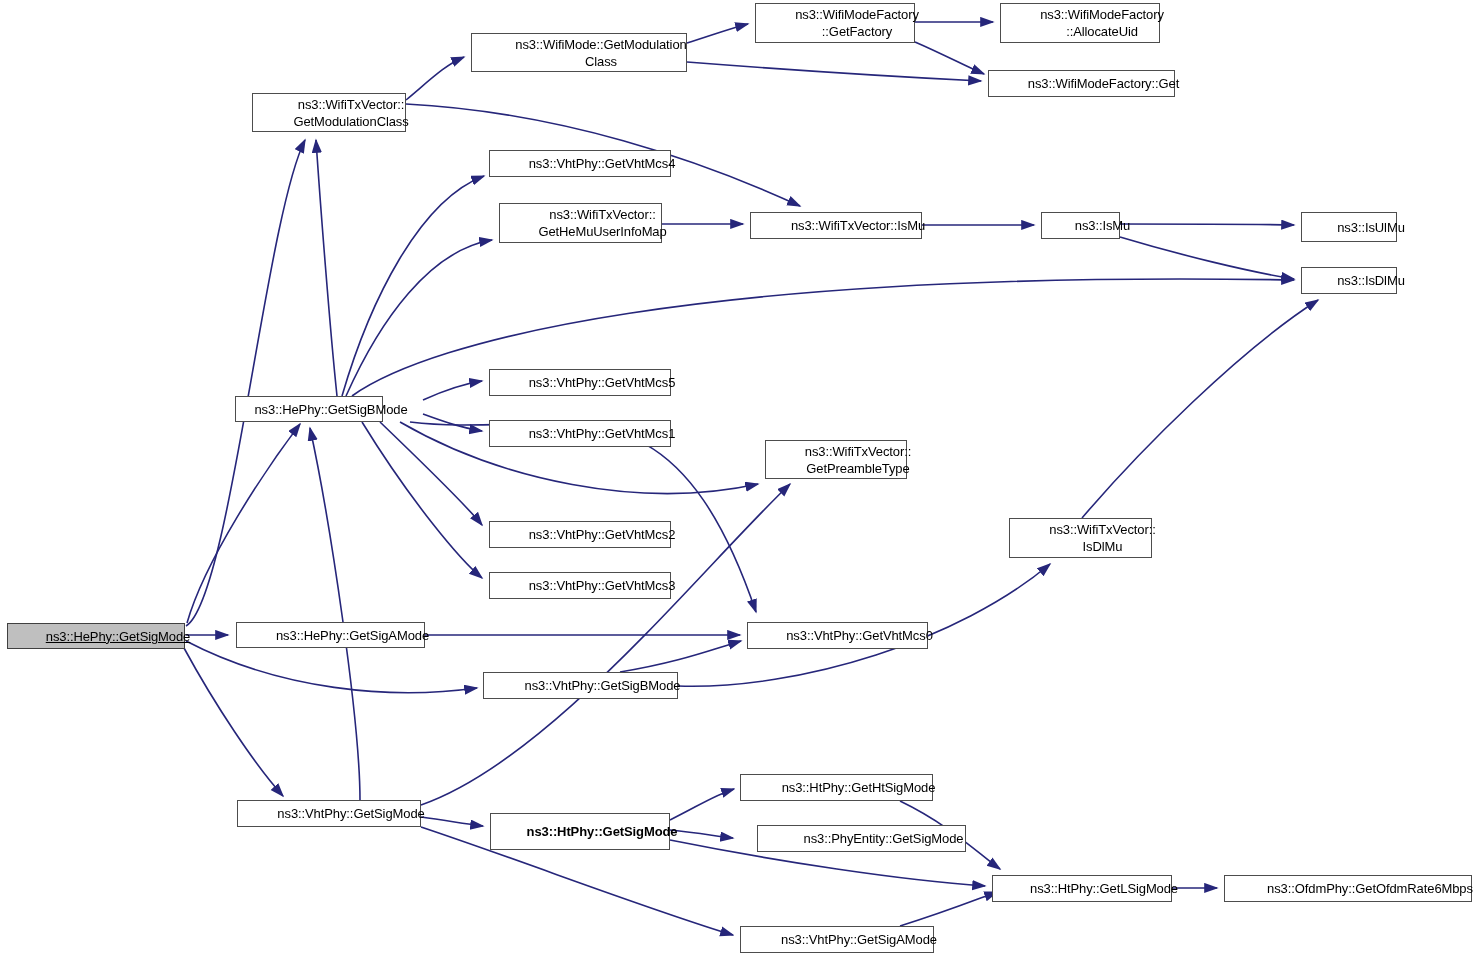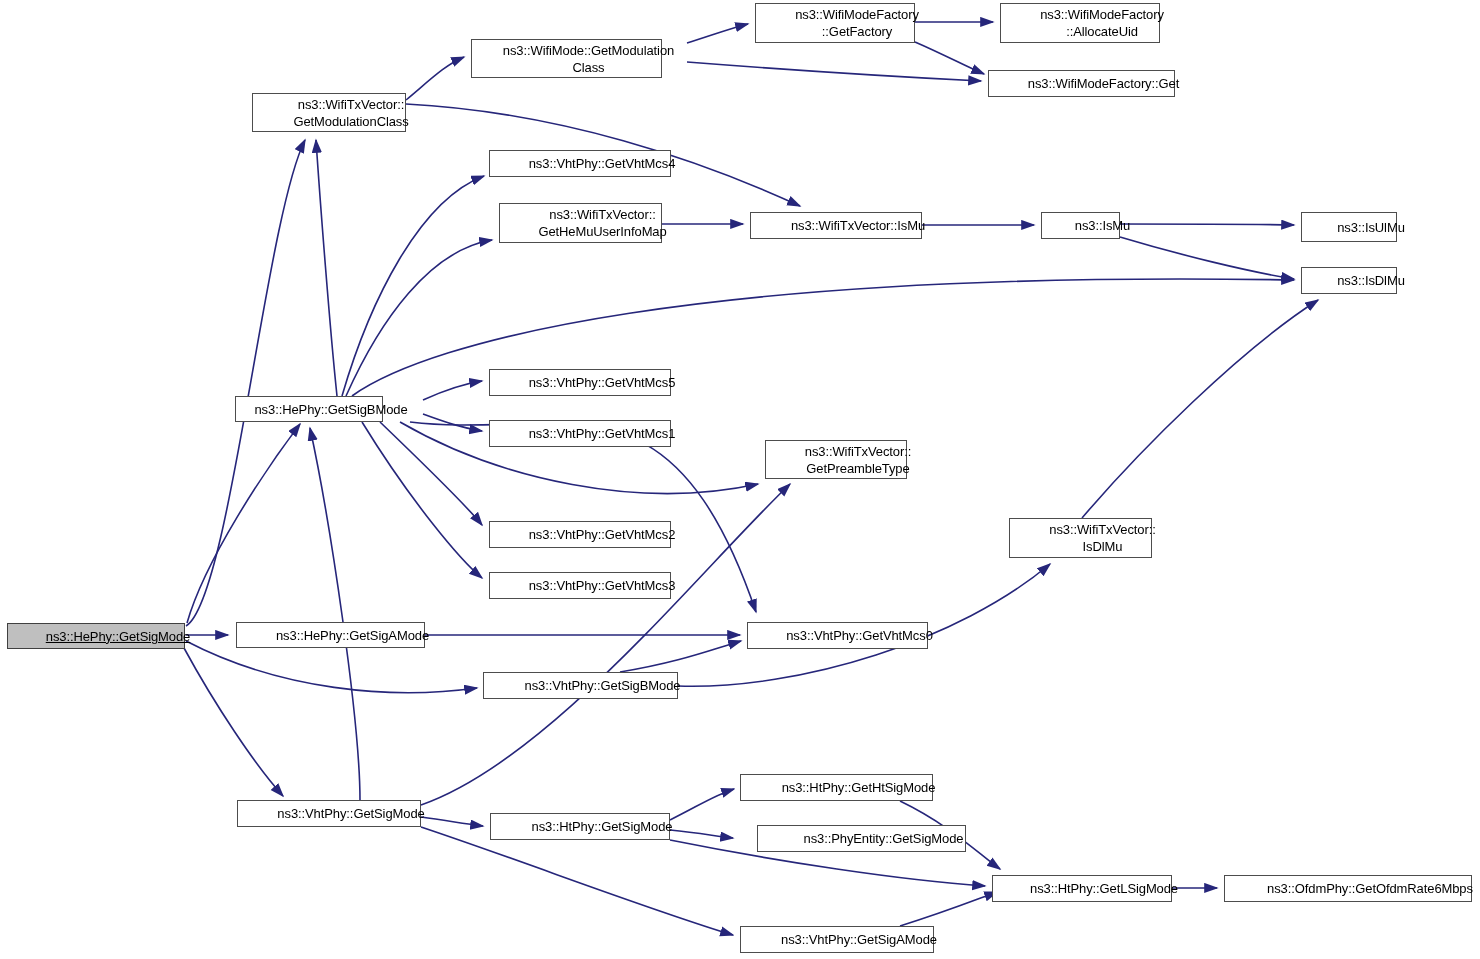--- a/index.html
+++ b/index.html
@@ -83,21 +83,21 @@
         <path d="M 670,840 C 780,862 900,880 985,886"></path>
         <path d="M 900,801 C 950,825 980,855 1000,869"></path>
         <path d="M 900,926 C 945,912 975,900 997,892"></path>
         <path d="M 1172,888 C 1190,888 1205,888 1217,888"></path>
       </g>
   </svg>
   <div id="node-layer">
       <div class="node root" style="left: 7px; top: 623px; width: 178px; height: 26px;">ns3::HePhy::GetSigMode</div>
       <div class="node" style="left: 252px; top: 93px; width: 154px; height: 39px;">ns3::WifiTxVector::
 GetModulationClass</div>
-      <div class="node" style="left: 471px; top: 39px; width: 191px; height: 39px;">ns3::WifiMode::GetModulation
+      <div class="node" style="left: 471px; top: 33px; width: 216px; height: 39px;">ns3::WifiMode::GetModulation
 Class</div>
       <div class="node" style="left: 755px; top: 3px; width: 160px; height: 40px;">ns3::WifiModeFactory
 ::GetFactory</div>
       <div class="node" style="left: 1000px; top: 3px; width: 160px; height: 40px;">ns3::WifiModeFactory
 ::AllocateUid</div>
       <div class="node" style="left: 988px; top: 70px; width: 187px; height: 27px;">ns3::WifiModeFactory::Get</div>
       <div class="node" style="left: 489px; top: 150px; width: 182px; height: 27px;">ns3::VhtPhy::GetVhtMcs4</div>
       <div class="node" style="left: 499px; top: 203px; width: 163px; height: 40px;">ns3::WifiTxVector::
 GetHeMuUserInfoMap</div>
       <div class="node" style="left: 750px; top: 212px; width: 172px; height: 27px;">ns3::WifiTxVector::IsMu</div>
@@ -110,20 +110,20 @@
       <div class="node" style="left: 489px; top: 521px; width: 182px; height: 27px;">ns3::VhtPhy::GetVhtMcs2</div>
       <div class="node" style="left: 489px; top: 572px; width: 182px; height: 27px;">ns3::VhtPhy::GetVhtMcs3</div>
       <div class="node" style="left: 765px; top: 440px; width: 142px; height: 39px;">ns3::WifiTxVector::
 GetPreambleType</div>
       <div class="node" style="left: 1009px; top: 518px; width: 143px; height: 40px;">ns3::WifiTxVector::
 IsDlMu</div>
       <div class="node" style="left: 236px; top: 622px; width: 189px; height: 26px;">ns3::HePhy::GetSigAMode</div>
       <div class="node" style="left: 747px; top: 622px; width: 181px; height: 27px;">ns3::VhtPhy::GetVhtMcs0</div>
       <div class="node" style="left: 483px; top: 672px; width: 195px; height: 27px;">ns3::VhtPhy::GetSigBMode</div>
       <div class="node" style="left: 237px; top: 800px; width: 184px; height: 27px;">ns3::VhtPhy::GetSigMode</div>
-      <div class="node" style="left: 490px; top: 813px; width: 180px; height: 27px;">ns3::HtPhy::GetSigMode</div>
+      <div class="node" style="left: 490px; top: 813px; width: 180px; height: 37px; font-weight: bold;">ns3::HtPhy::GetSigMode</div>
       <div class="node" style="left: 740px; top: 774px; width: 193px; height: 27px;">ns3::HtPhy::GetHtSigMode</div>
       <div class="node" style="left: 740px; top: 825px; width: 209px; height: 27px; margin-left: 17px;">ns3::PhyEntity::GetSigMode</div>
       <div class="node" style="left: 992px; top: 875px; width: 180px; height: 27px;">ns3::HtPhy::GetLSigMode</div>
       <div class="node" style="left: 1224px; top: 875px; width: 248px; height: 27px;">ns3::OfdmPhy::GetOfdmRate6Mbps</div>
       <div class="node" style="left: 740px; top: 926px; width: 194px; height: 27px;">ns3::VhtPhy::GetSigAMode</div>
     </div>
 </div>
 
 </body></html>

